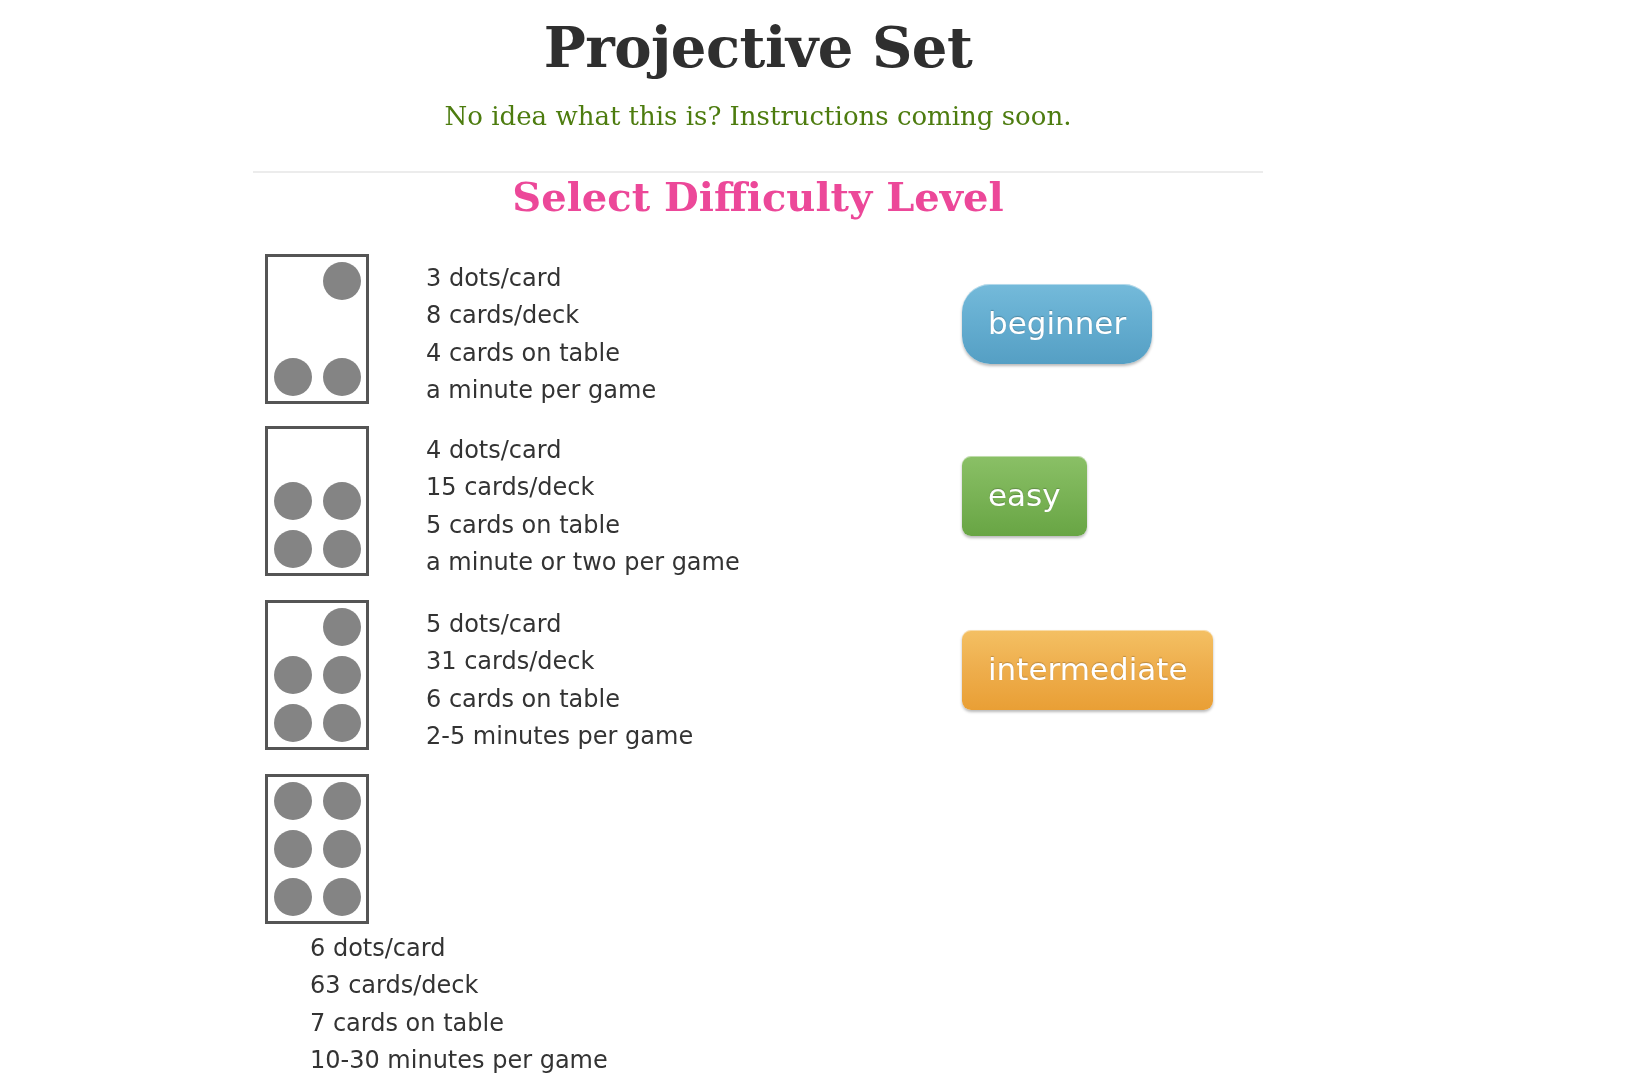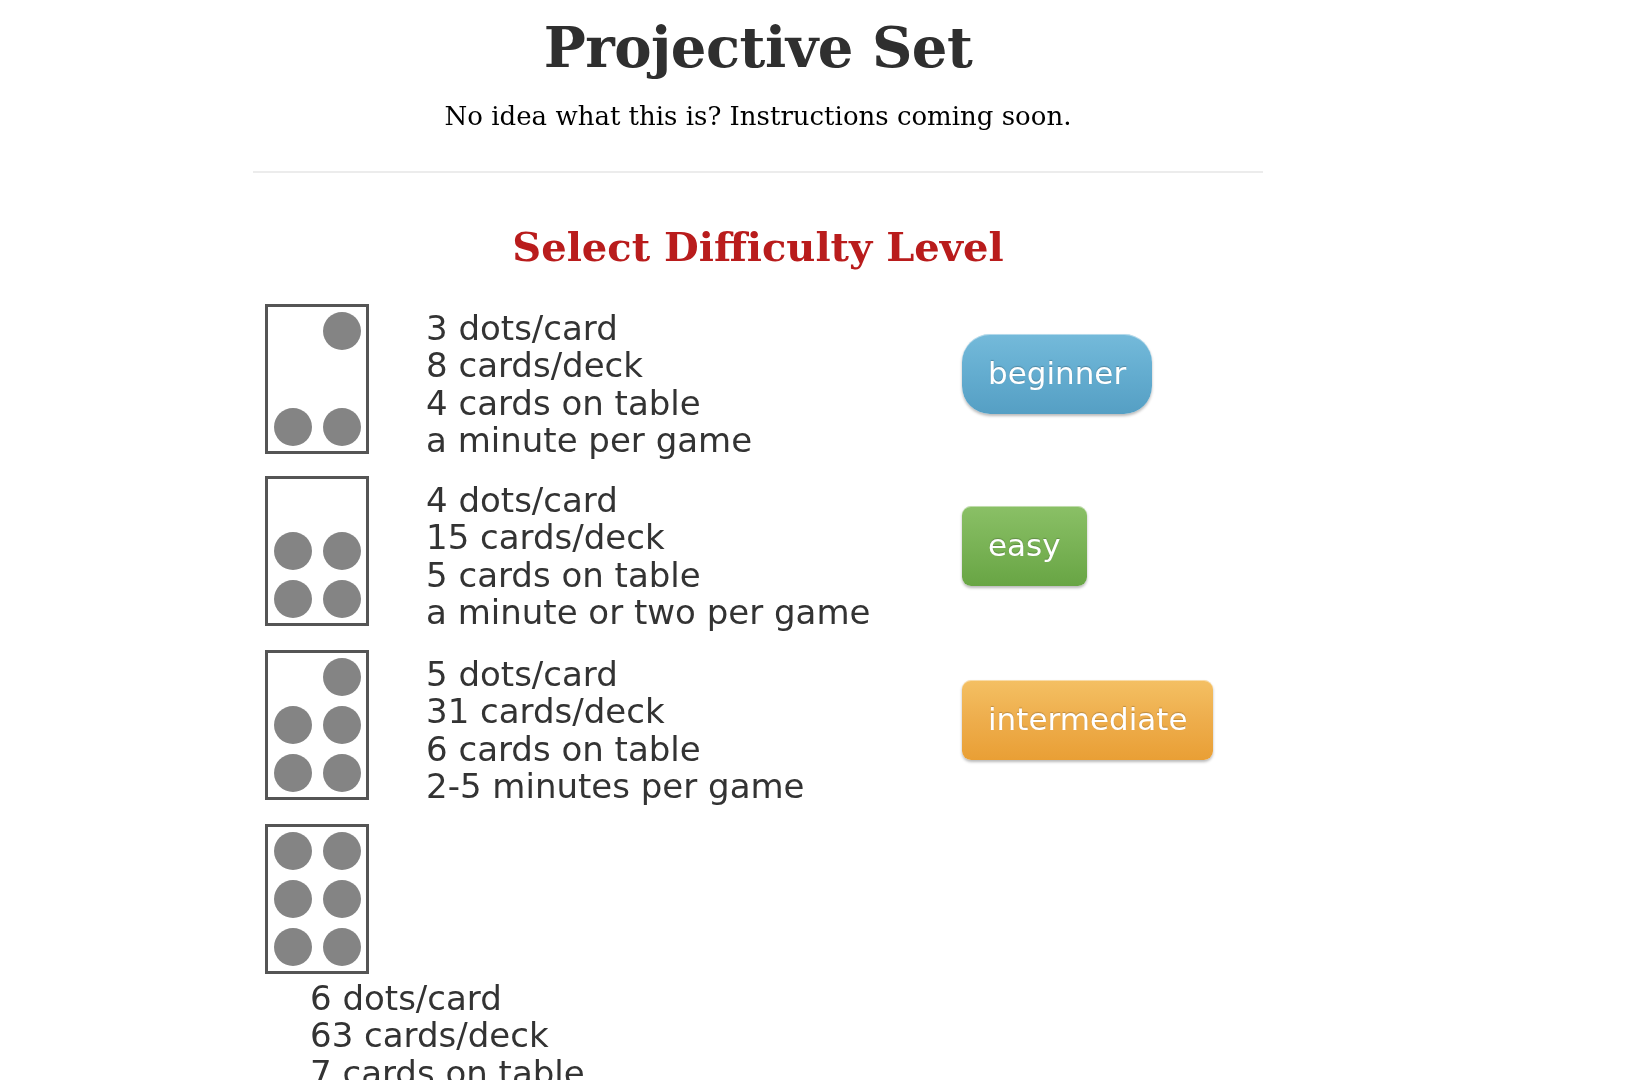--- a/index.html
+++ b/index.html
@@ -33,41 +33,40 @@
     font-weight: bold;
     font-size: 56px;
     line-height: 1.05;
     color: #2f2f2f;
     letter-spacing: -0.5px;
     margin: 0;
   }
   .app-subtitle {
     font-family: "DejaVu Serif", serif;
     font-size: 26px;
-    color: #000000;
+    color: #4d7c0f;
     margin: 0;
     padding-top: 24px;
   }
   .divider {
     width: 1010px;
     margin: 40px auto 0 auto;
     height: 2px;
     background: #ececec;
     border: 0;
   }
 
   
   .section-title {
     font-family: "DejaVu Serif", serif;
     font-weight: bold;
     font-size: 40px;
-    color: #b91c1c;
+    color: #ec4899;
     text-align: center;
     margin: 0;
-    padding-top: 50px;
     width: 1010px;
     margin-left: auto;
     margin-right: auto;
   }
 
   
   .levels {
     position: relative;
     width: 1010px;
     margin: 0 auto;
@@ -111,21 +110,21 @@
   }
   .dot.off { background: transparent; }
 
   
   .level-desc {
     flex: 0 0 auto;
     width: 470px;
     margin-left: 57px;
     padding-top: 6px;
     font-family: "DejaVu Sans", sans-serif;
-    font-size: 34px;
+    font-size: 24px;
     line-height: 37.5px;
     color: #333333;
     white-space: pre-line;
   }
 
   
   .btn-cell {
     flex: 1 1 auto;
     display: flex;
     align-items: flex-start;

